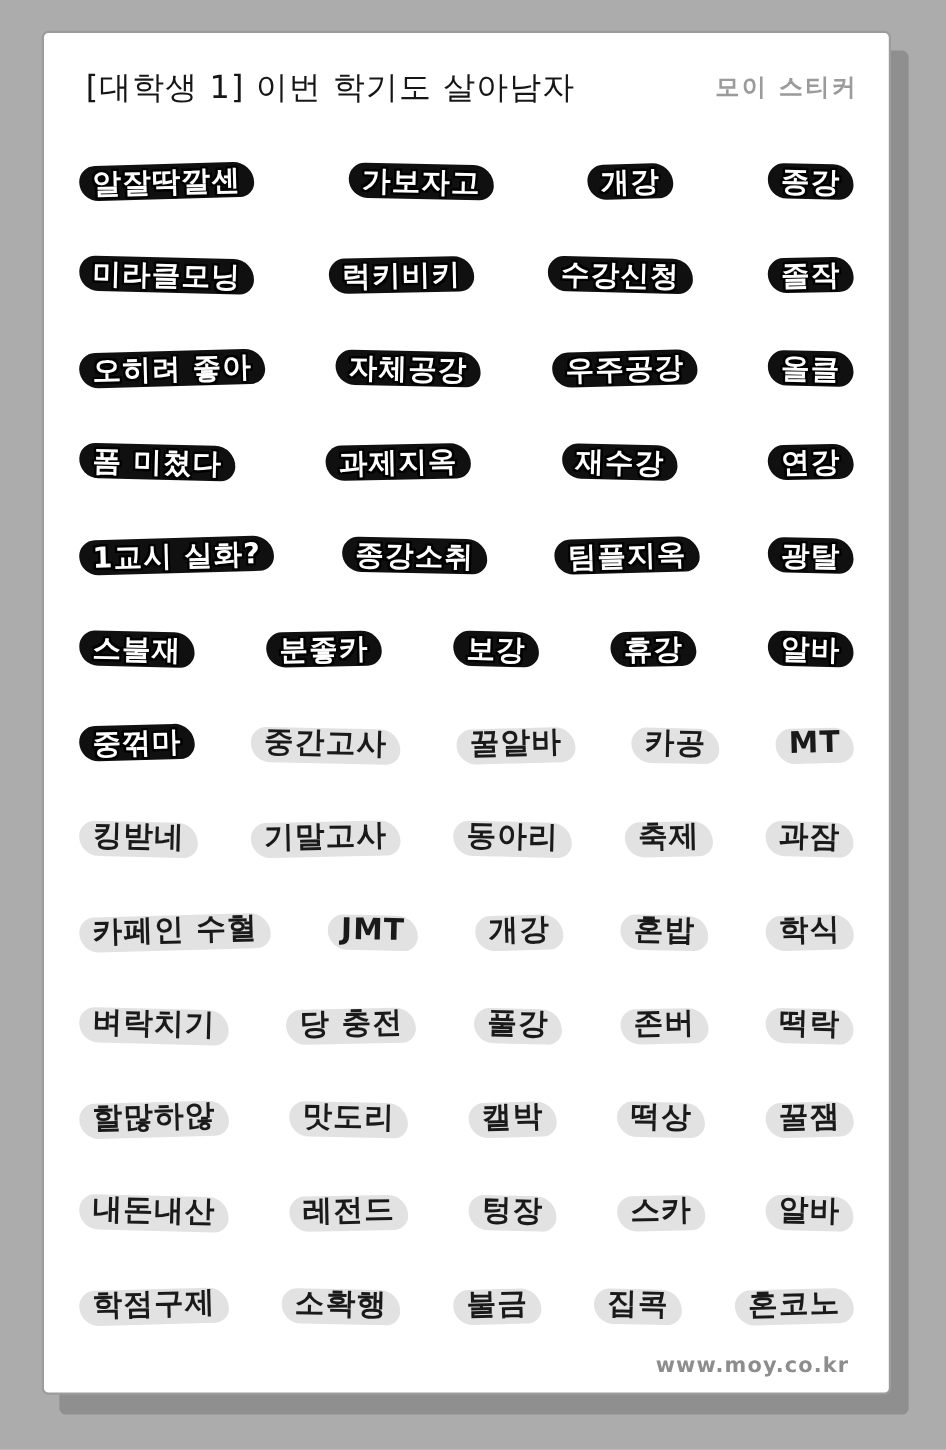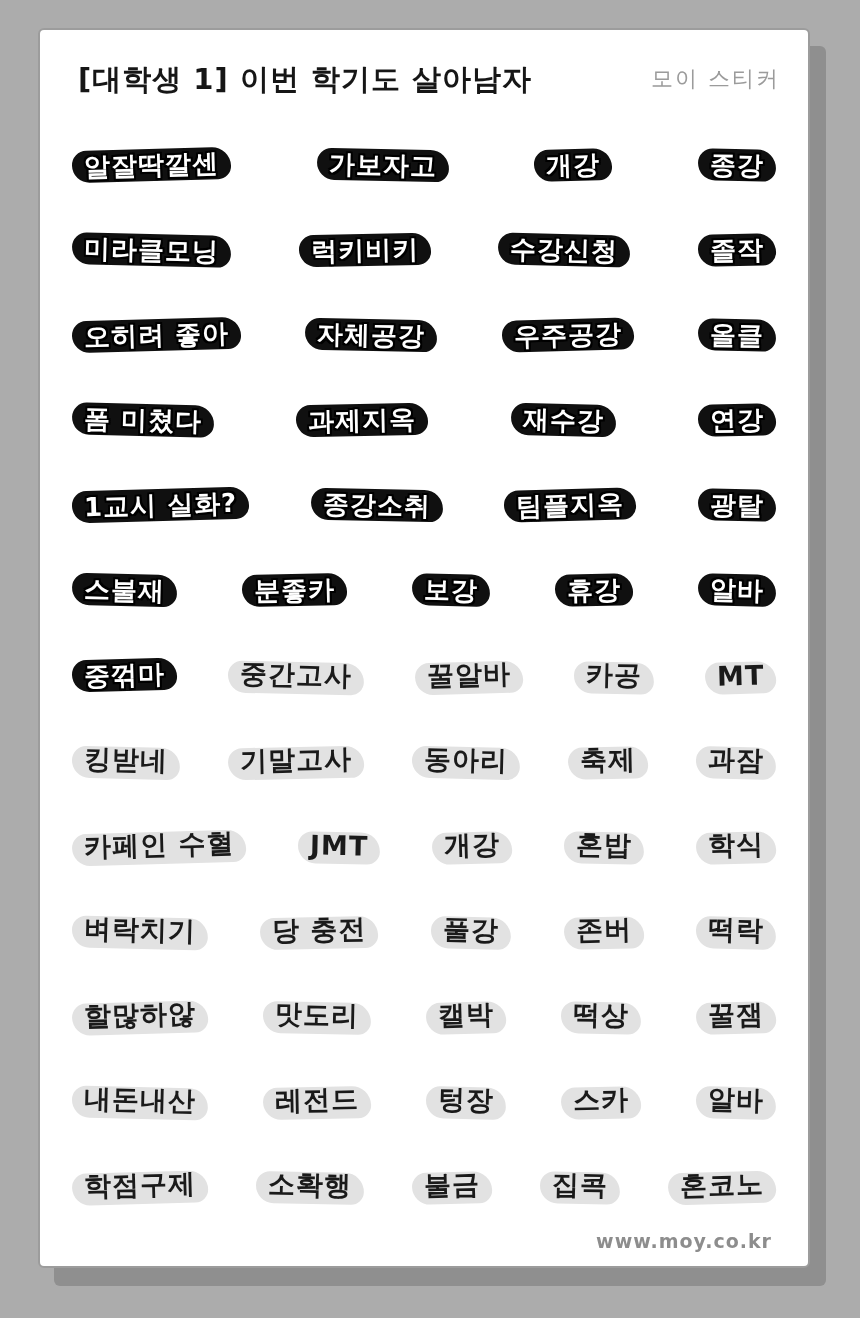--- a/index.html
+++ b/index.html
@@ -16,25 +16,25 @@
     border:2px solid #9c9c9c;
     border-radius:6px;
     box-shadow:16px 18px 0 #8f8f8f;
     box-sizing:border-box;
   }
   .header{
     display:flex;justify-content:space-between;align-items:flex-start;
     padding:30px 28px 0 38px;
   }
   .title{
-    font-size:29px;font-weight:bold;color:#161616;
+    font-size:29px;font-weight:normal;color:#161616;
     letter-spacing:1px;white-space:nowrap;
   }
   .brand{
-    font-size:22px;font-weight:normal;color:#9b9b9b;
+    font-size:22px;font-weight:bold;color:#9b9b9b;
     letter-spacing:2px;white-space:nowrap;margin-top:4px;
   }
   .rows{
     position:absolute;left:0;right:0;top:96px;bottom:52px;
     display:flex;flex-direction:column;justify-content:space-between;
     padding:10px 34px 0 34px;
   }
   .row{
     display:flex;justify-content:space-between;align-items:center;
     height:58px;

